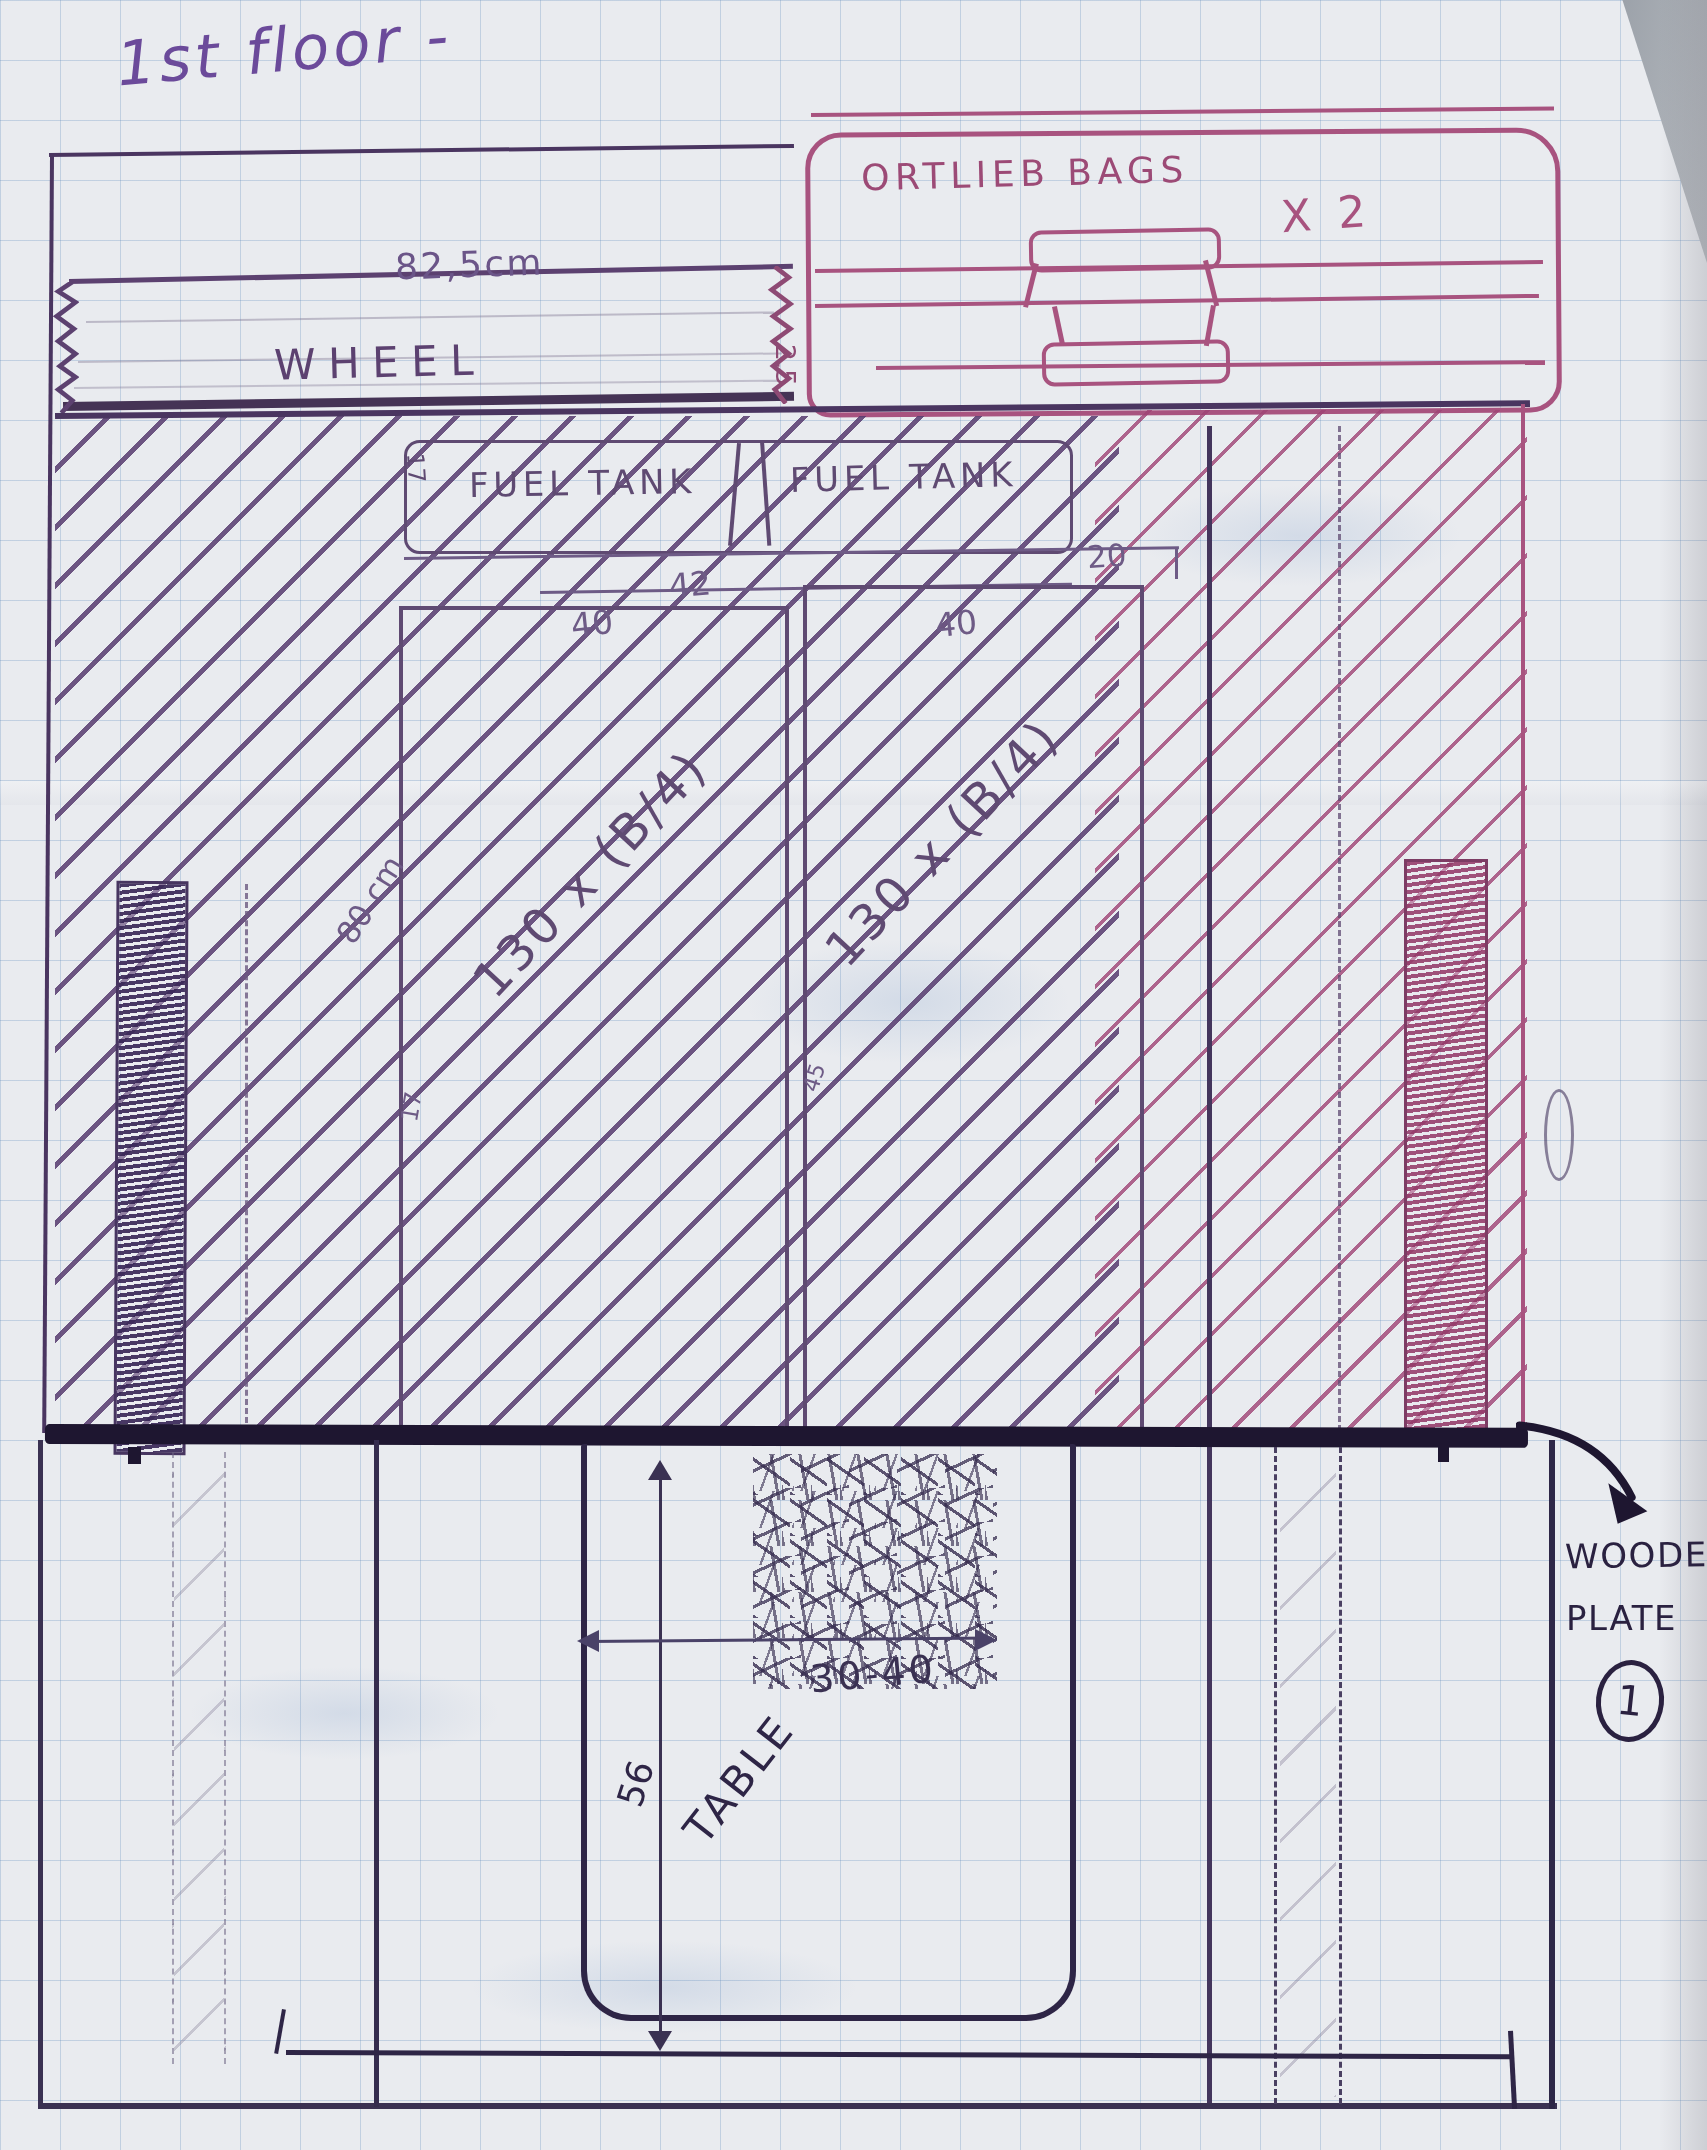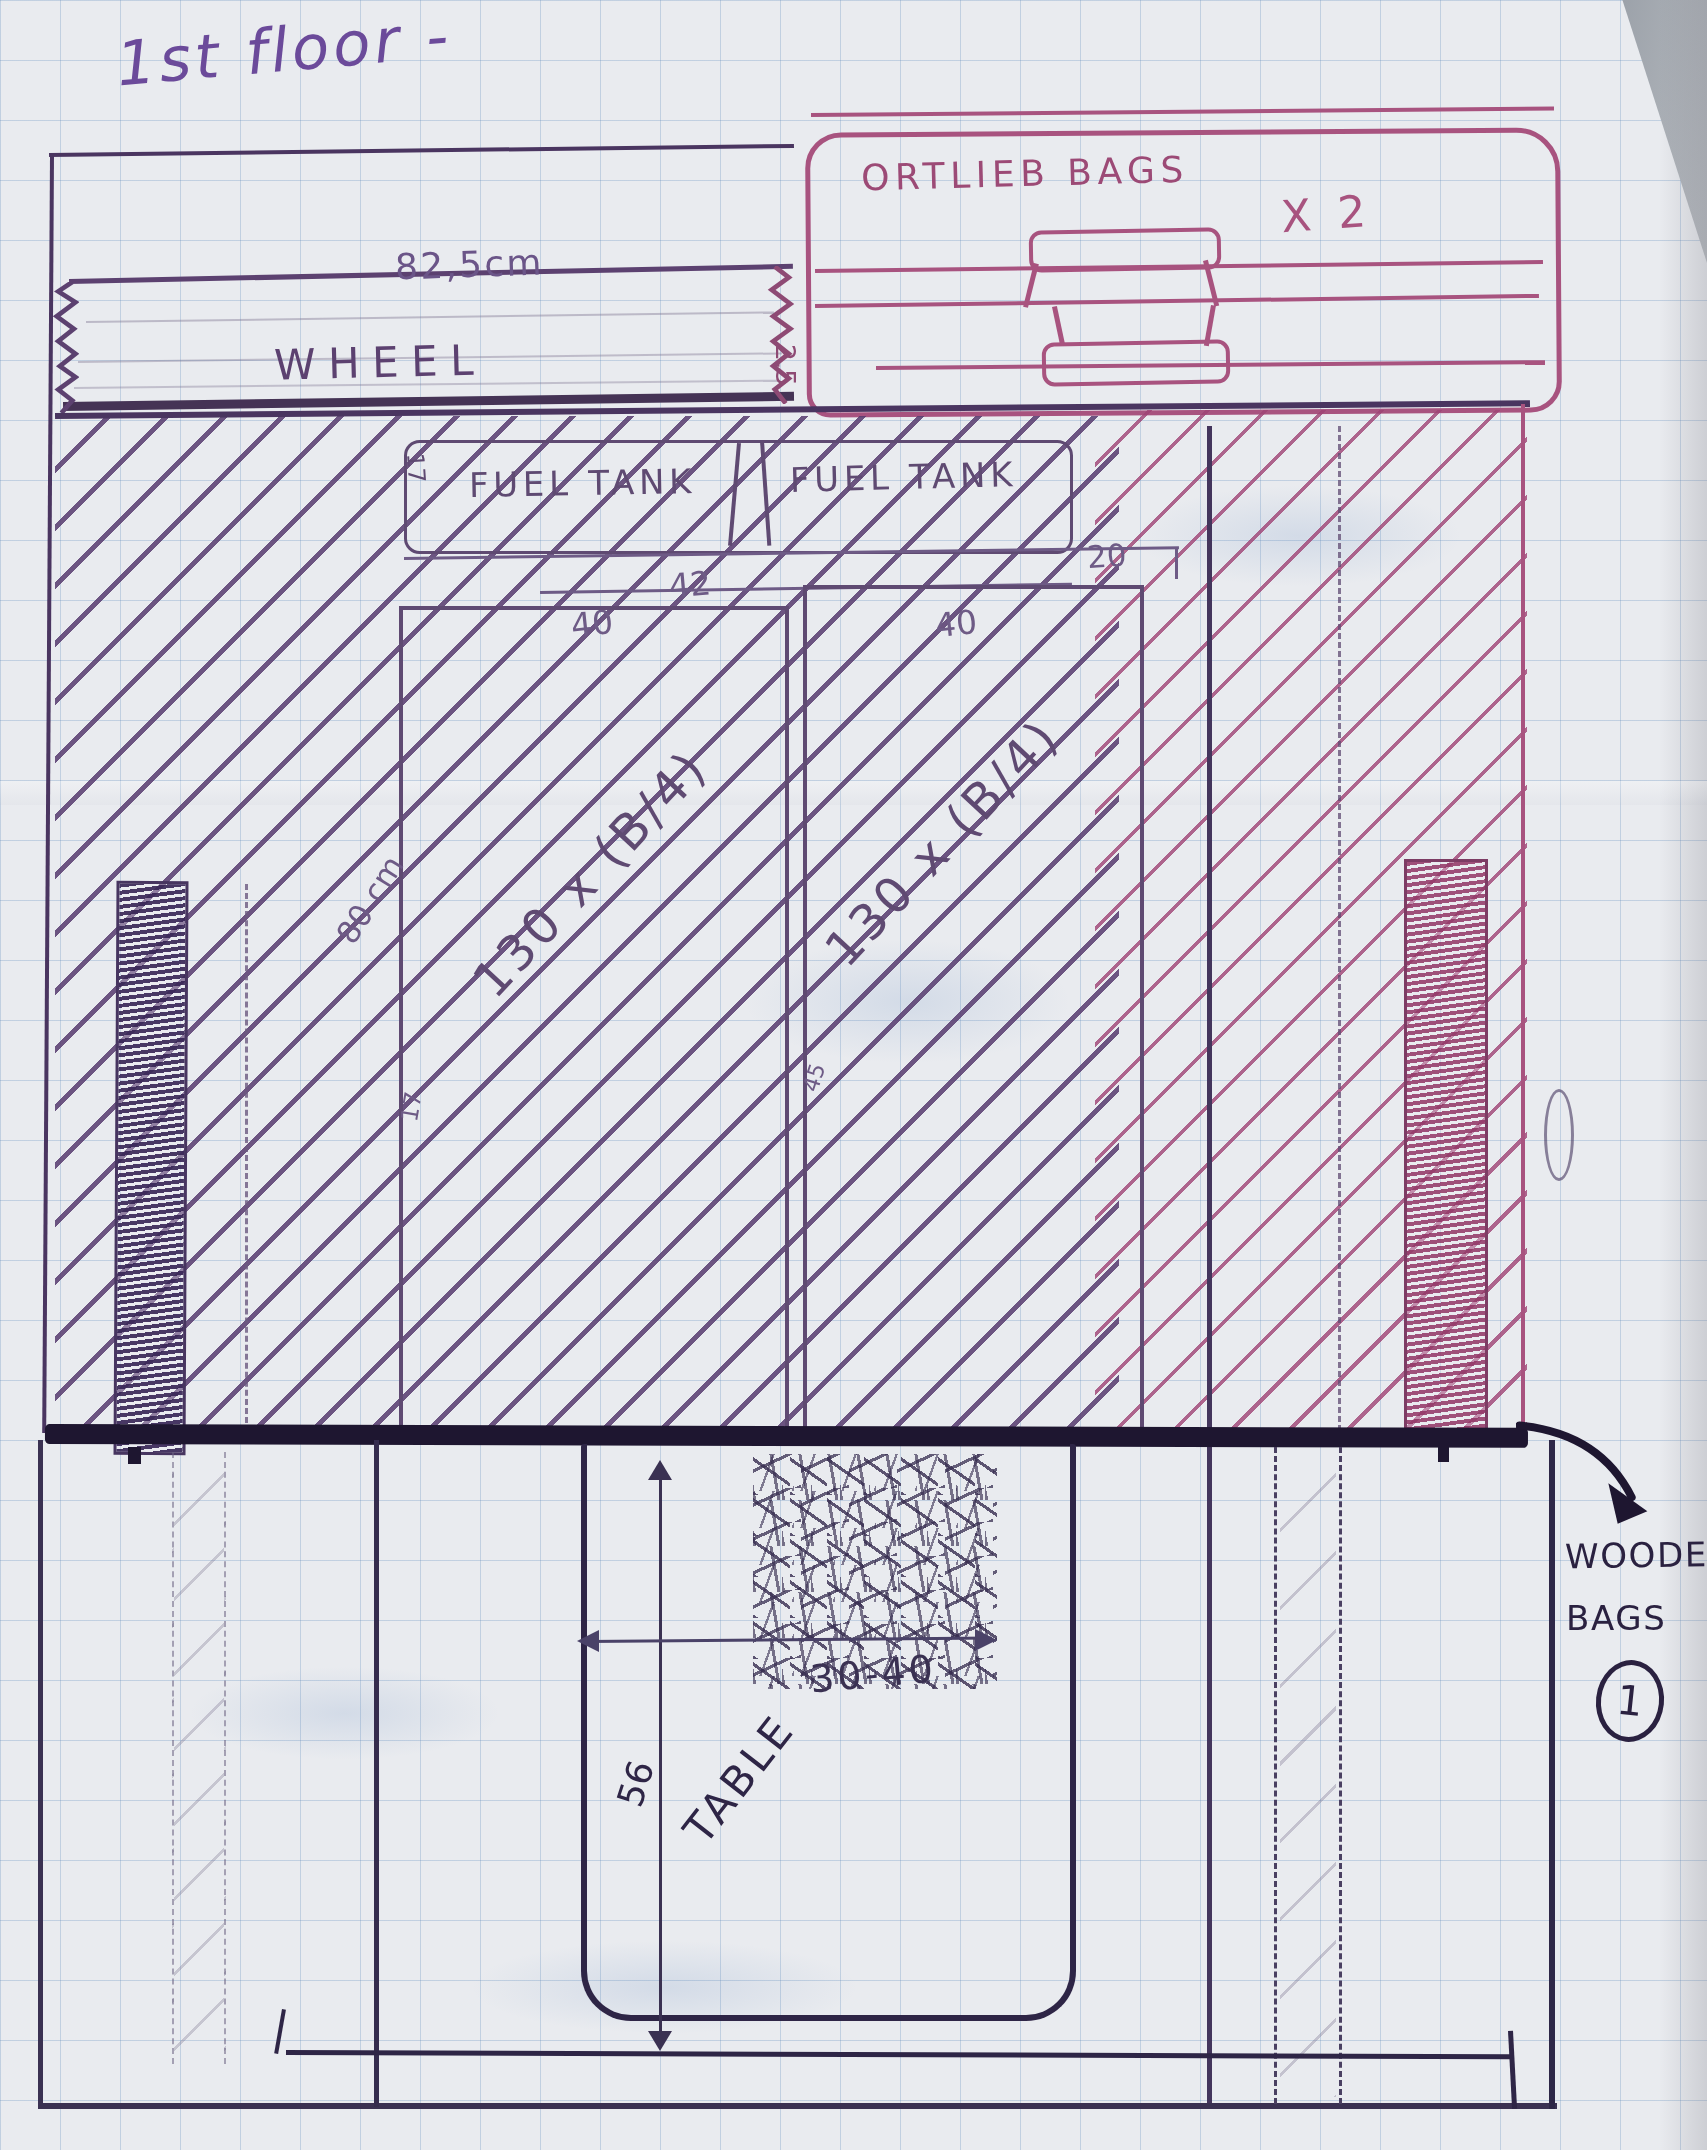--- a/index.html
+++ b/index.html
@@ -120,21 +120,21 @@
 
   <div class="ln" style="left:45px;top:1424px;width:1483px;height:20.3px;background:#1e1630;border-radius:4.7px;transform:rotate(0.15deg);"></div>
   <div class="abs" style="left:128px;top:1447px;width:12.5px;height:17px;background:#1e1630;"></div>
   <div class="abs" style="left:1438px;top:1446px;width:11px;height:15.6px;background:#1e1630;"></div>
 
   <svg class="abs" style="left:1516px;top:1413px;" width="141" height="117" viewBox="0 0 180 150">
     <path d="M4,16 C66,22 118,48 148,108" fill="none" stroke="#1e1630" stroke-width="10" stroke-linecap="round"></path>
     <polygon points="118,90 168,126 130,142" fill="#1e1630"></polygon>
   </svg>
   <div class="t" style="left:1565px;top:1535px;font-size:34px;color:#2a2140;letter-spacing:1.6px;transform:rotate(-1deg);">WOODEN</div>
-  <div class="t" style="left:1566px;top:1598px;font-size:34px;color:#2a2140;letter-spacing:1.6px;">BAGS</div>
+  <div class="t" style="left:1566px;top:1598px;font-size:34px;color:#2a2140;letter-spacing:1.6px;">PLATE</div>
   <div class="abs" style="left:1596px;top:1660px;width:58px;height:72px;border:5.5px solid #2a2140;border-radius:50%;display:flex;align-items:center;justify-content:center;transform:rotate(6deg);">
     <span style="font-size:41px;color:#2a2140;">1</span>
   </div>
 
   <div class="abs" style="left:38px;top:1440px;width:4.7px;height:665px;background:#3a3152;"></div>
   <div class="abs" style="left:38px;top:2103px;width:1519px;height:5.5px;background:#3a3152;"></div>
   <div class="abs" style="left:1549px;top:1440px;width:5.5px;height:669px;background:#2e2747;"></div>
 
   <div class="abs" style="left:172px;top:1452px;width:50px;height:612px;border-left:2.3px dashed rgba(108,98,130,.55);border-right:2.3px dashed rgba(108,98,130,.55);background:repeating-linear-gradient(135deg, transparent 0 50px, rgba(108,98,130,.28) 50px 53px);"></div>
   <div class="abs" style="left:374px;top:1440px;width:4.7px;height:667px;background:#352c4e;"></div>

